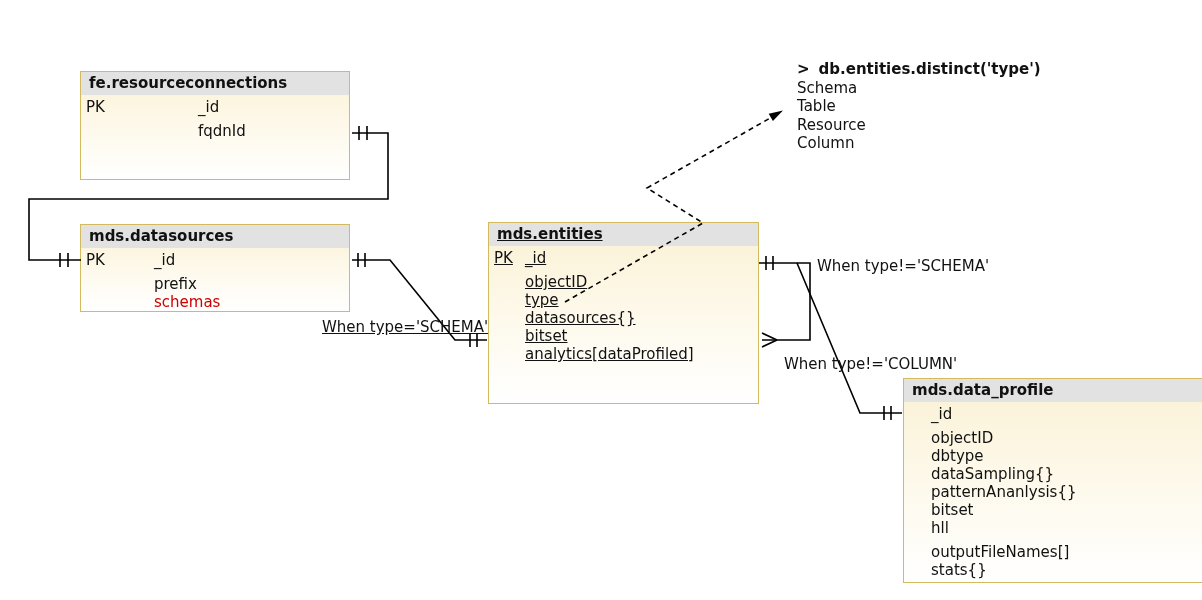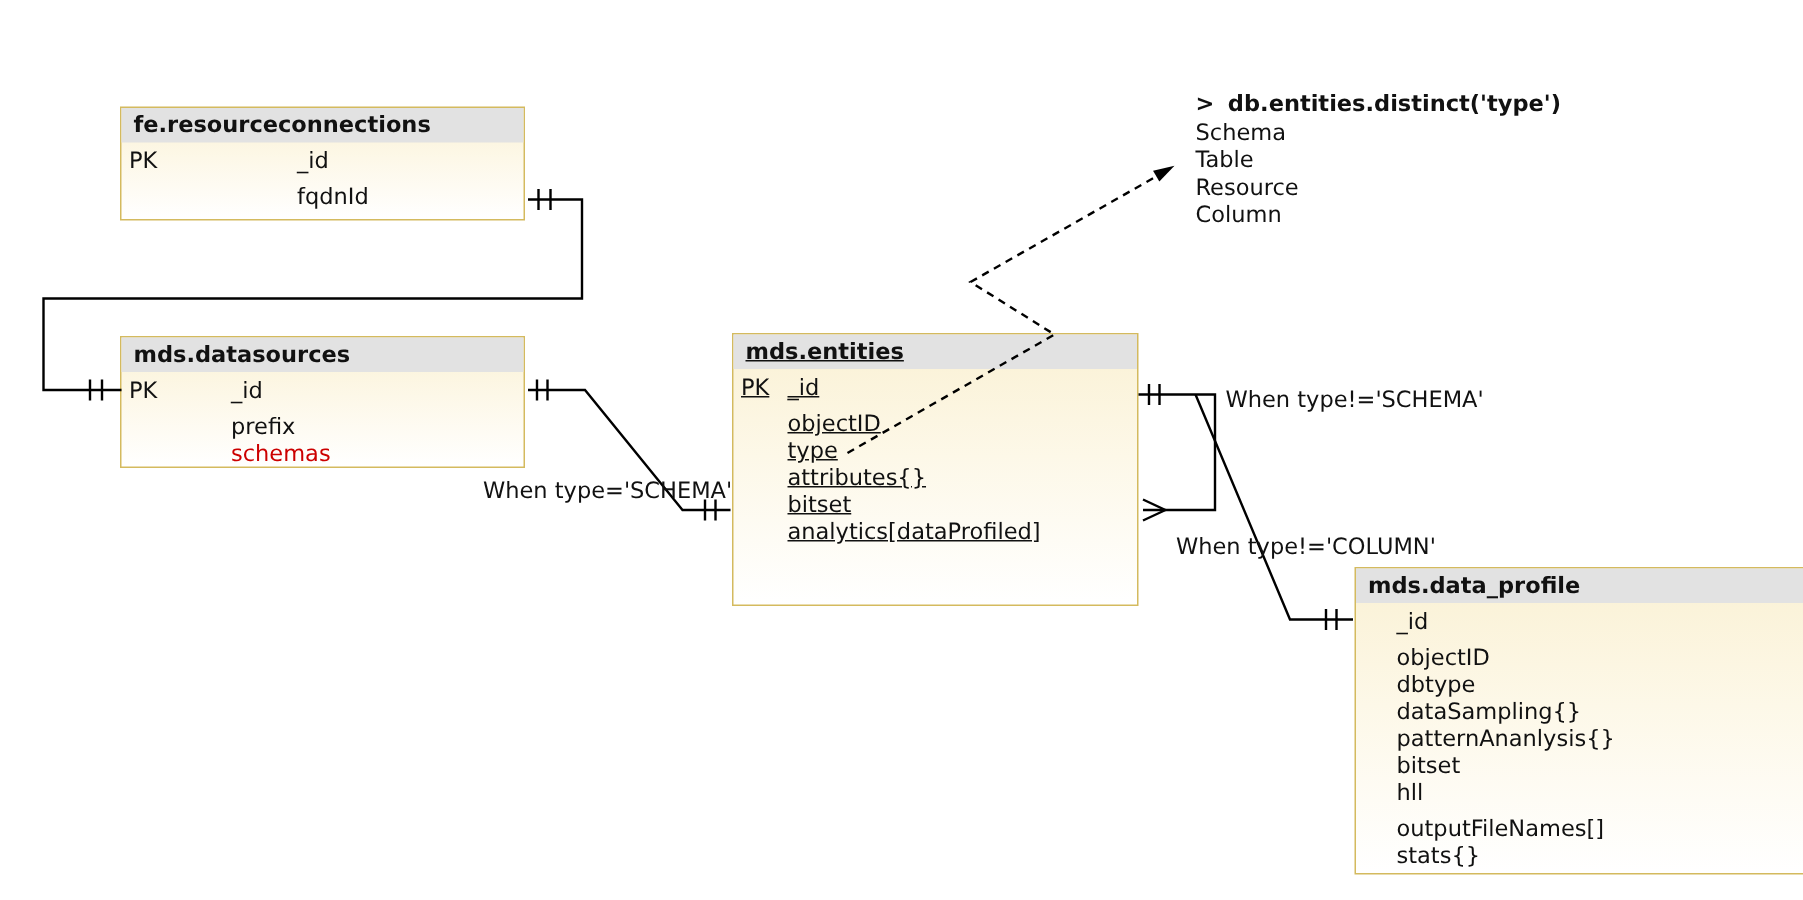--- a/index.html
+++ b/index.html
@@ -58,21 +58,21 @@
   }
   #note .cmd-line{ font-weight:bold; }
   #note .prompt{ margin-right:9px; }
   .erd-table{ z-index:2; }
 </style>
 </head>
 <body>
 
 <div id="canvas">
 
-  <div class="erd-table t1" style="left:80px;top:71px;width:270px;height:76px;">
+  <div class="erd-table t1" style="left:80px;top:71px;width:270px;height:109px;">
     <div class="thead">fe.resourceconnections</div>
     <div class="tbody">
       <div class="trow pk-row">
         <span class="tkey">PK</span>
         <span class="tname">_id</span>
       </div>
       <div class="trow">
         <span class="tkey"></span>
         <span class="tname">fqdnId</span>
       </div>
@@ -107,21 +107,21 @@
       <div class="trow">
         <span class="tkey"></span>
         <span class="tname">objectID</span>
       </div>
       <div class="trow">
         <span class="tkey"></span>
         <span class="tname">type</span>
       </div>
       <div class="trow">
         <span class="tkey"></span>
-        <span class="tname">attributes{}</span>
+        <span class="tname">datasources{}</span>
       </div>
       <div class="trow">
         <span class="tkey"></span>
         <span class="tname">bitset</span>
       </div>
       <div class="trow">
         <span class="tkey"></span>
         <span class="tname">analytics[dataProfiled]</span>
       </div>
     </div>
@@ -186,21 +186,21 @@
       <path d="M797 263 L860 413 H902"></path>
       <g>
         <path d="M884 406 V420 M891 406 V420"></path>
       </g>
 
       <path d="M565 302 L703 223 L647 188 L772 117" stroke-dasharray="5 4"></path>
     </g>
     <polygon points="783,110.5 772.9,121 768.7,113.8" fill="#000000"></polygon>
   </svg>
 
-  <div class="rel-label" style="left:322px;top:318px;">When type='SCHEMA'</div>
+  <div class="rel-label" style="left:322px;top:318px;text-decoration:underline;">When type='SCHEMA'</div>
   <div class="rel-label" style="left:817px;top:257px;">When type!='SCHEMA'</div>
   <div class="rel-label" style="left:784px;top:355px;">When type!='COLUMN'</div>
 
   <div id="note">
     <div class="cmd-line">
       <span class="prompt">&gt;</span><span>db.entities.distinct('type')</span>
     </div>
     <div>Schema</div>
     <div>Table</div>
     <div>Resource</div>

